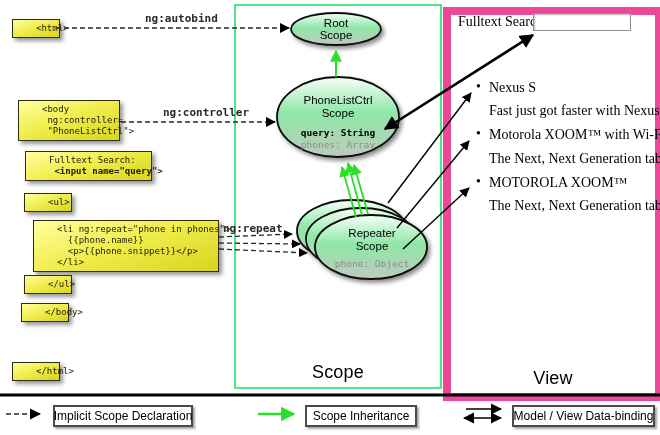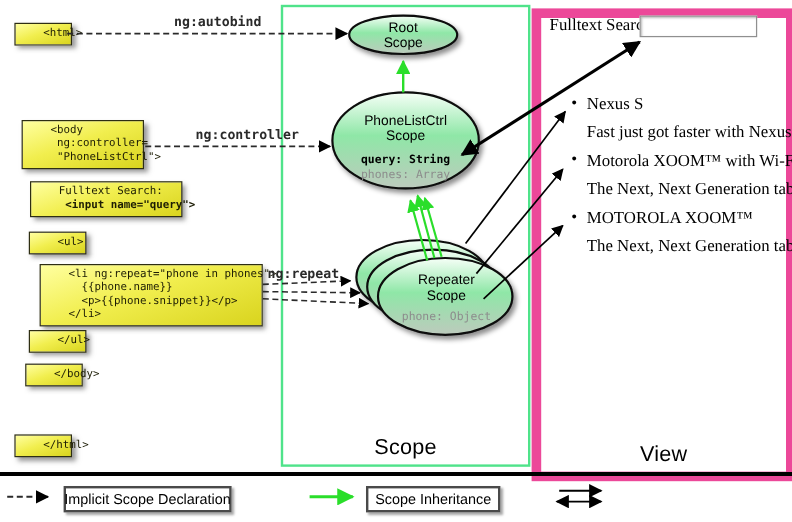--- a/index.html
+++ b/index.html
@@ -88,20 +88,21 @@
   <span class="view-item-bullet" style="left:476px;top:126px;">•</span>
   <div class="view-item-name" style="left:489px;top:127px;">Motorola XOOM™ with Wi-Fi</div>
   <div class="view-item-snippet" style="left:489px;top:151px;">The Next, Next Generation tablet.</div>
 
   <span class="view-item-bullet" style="left:476px;top:174px;">•</span>
   <div class="view-item-name" style="left:489px;top:175px;">MOTOROLA XOOM™</div>
   <div class="view-item-snippet" style="left:489px;top:198px;">The Next, Next Generation tablet.</div>
 
   <div class="legend-box" style="left:53px;top:405px;width:136px;">Implicit Scope Declaration</div>
   <div class="legend-box" style="left:305px;top:405px;width:108px;">Scope Inheritance</div>
+  <div class="legend-box" style="left:512px;top:405px;width:139px;">Model / View Data-binding</div>
 
   <svg class="svg-overlay" width="660" height="435" viewBox="0 0 660 435">
     <defs>
       <linearGradient id="scopeGrad" x1="0" y1="0" x2="0" y2="1">
         <stop offset="0" stop-color="#f6fff7"></stop>
         <stop offset="0.45" stop-color="#8fe7a7"></stop>
         <stop offset="1" stop-color="#bdcabd"></stop>
       </linearGradient>
       <filter id="ds" x="-20%" y="-20%" width="150%" height="160%">
         <feDropShadow dx="2.5" dy="3" stdDeviation="2" flood-opacity="0.45"></feDropShadow>

